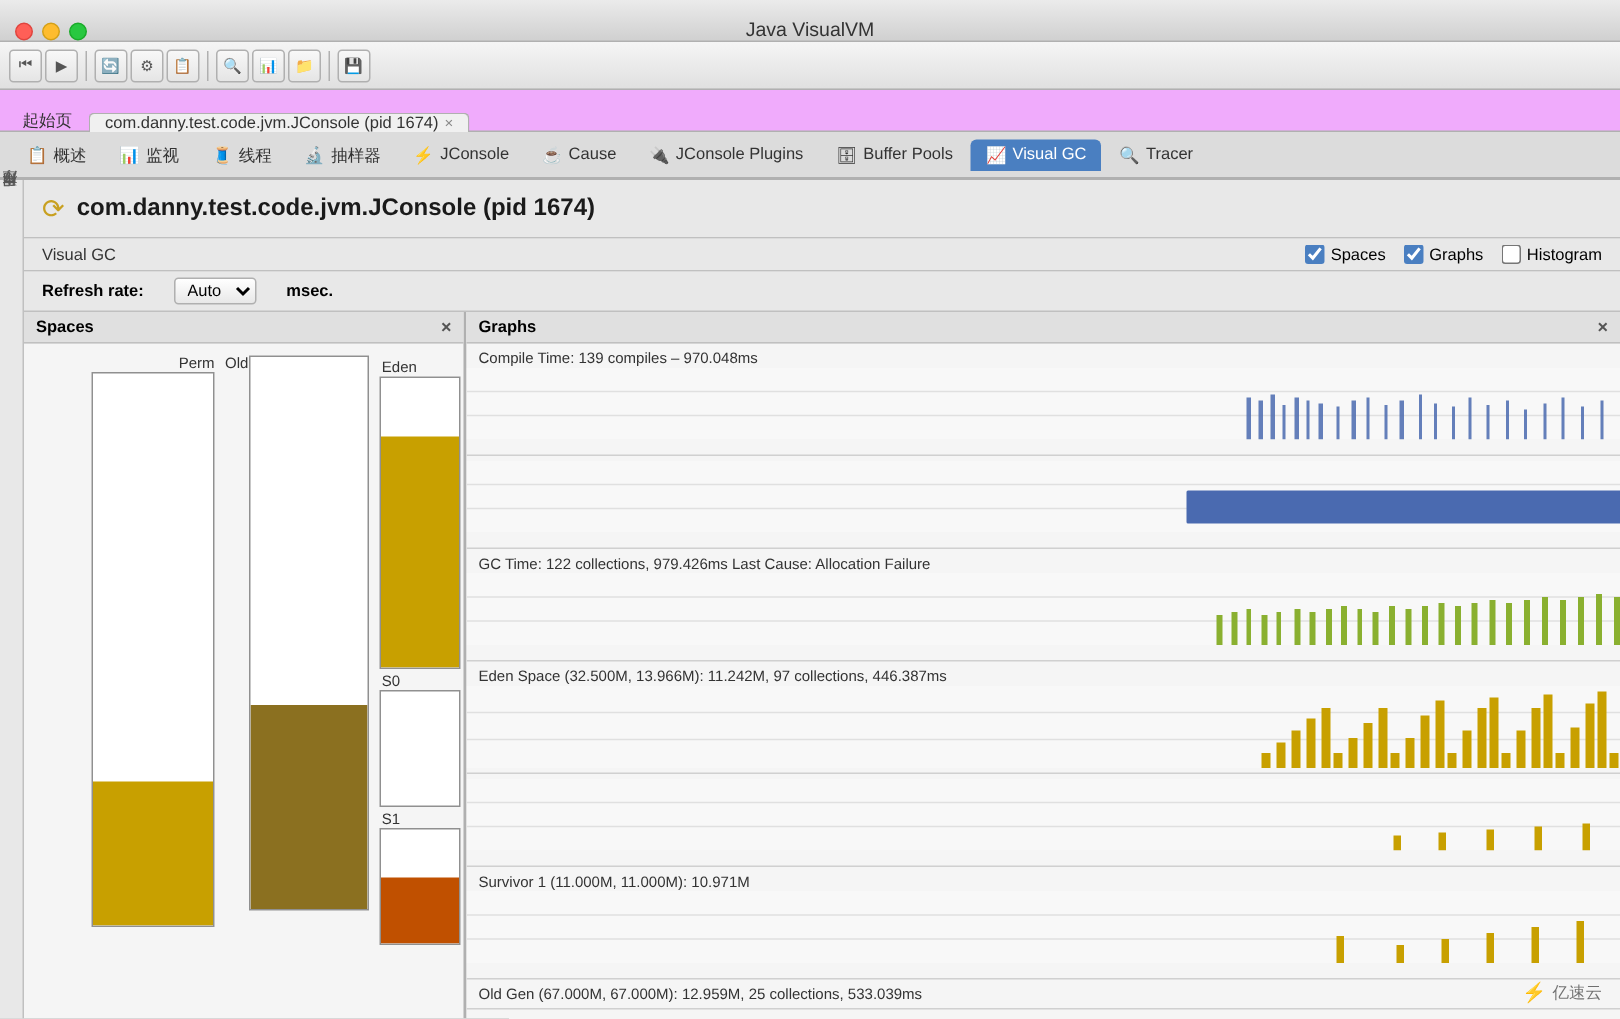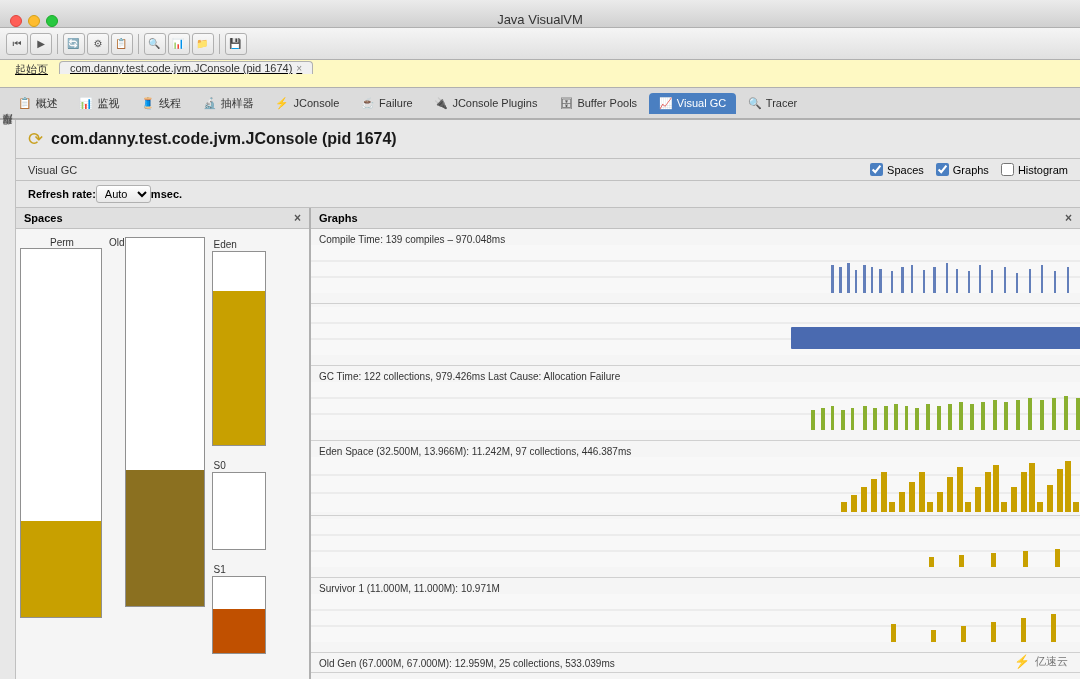--- a/index.html
+++ b/index.html
@@ -69,26 +69,25 @@
     .toolbar-sep {
       width: 1px;
       height: 20px;
       background: #b0b0b0;
       margin: 0 3px;
     }
 
     
     .tab-bar {
       height: 28px;
-      background: #fef9c3;
+      background: #f0abfc;
       border-bottom: 1px solid #b0b0b0;
       display: flex;
-      align-items: flex-start;
+      align-items: flex-end;
       padding: 0 4px;
-      text-decoration: underline;
     }
     .tab {
       display: flex;
       align-items: center;
       padding: 0 10px;
       font-size: 11px;
       color: #333;
       border: 1px solid transparent;
       border-bottom: none;
       cursor: pointer;
@@ -183,21 +182,21 @@
       accent-color: #4a7fc1;
     }
 
     
     .refresh-row {
       background: #e8e8e8;
       border-bottom: 1px solid #c0c0c0;
       padding: 4px 12px;
       display: flex;
       align-items: center;
-      gap: 0;
+      gap: 20px;
       font-size: 11px;
       font-weight: bold;
     }
     .refresh-select {
       border: 1px solid #b0b0b0;
       border-radius: 3px;
       padding: 1px 4px;
       font-size: 11px;
       background: linear-gradient(to bottom, #fff, #e8e8e8);
     }
@@ -318,21 +317,21 @@
   <div class="nav-tab">
     <span>🔬</span>
     <span>抽样器</span>
   </div>
   <div class="nav-tab">
     <span>⚡</span>
     <span>JConsole</span>
   </div>
   <div class="nav-tab">
     <span>☕</span>
-    <span>Failure</span>
+    <span>Cause</span>
   </div>
   <div class="nav-tab">
     <span>🔌</span>
     <span>JConsole Plugins</span>
   </div>
   <div class="nav-tab">
     <span>🗄</span>
     <span>Buffer Pools</span>
   </div>
   <div class="nav-tab active">
@@ -391,35 +390,35 @@
     <div class="panels-container">
 
       <div class="spaces-panel">
         <div class="panel-header">
           <span>Spaces</span>
           <span class="panel-close">×</span>
         </div>
 
         <div style="flex:1; padding:8px 4px 4px; display:flex; flex-direction:row; align-items:flex-start; gap:3px; overflow:hidden;">
 
-          <div style="display:flex; flex-direction:column; align-items:center;">
+          <div style="display:flex; flex-direction:column; align-items:flex-end;margin-left:41px;">
             <span style="font-size:10px; color:#333; padding-left:2px;">Perm</span>
             <div style="width:82px; height:370px; border:1px solid #909090; background:white; display:flex; flex-direction:column; justify-content:flex-end; position:relative; overflow:hidden;">
               <div style="width:100%; height:26%; background:#c8a000;"></div>
             </div>
           </div>
 
           <div style="display:flex; flex-direction:row; align-items:flex-start; margin-left:2px;">
             <span style="font-size:10px; color:#333; padding-left:2px;">Old</span>
             <div style="width:80px; height:370px; border:1px solid #909090; background:white; display:flex; flex-direction:column; justify-content:flex-end; position:relative; overflow:hidden;">
               <div style="width:100%; height:37%; background:#8b7020;"></div>
             </div>
           </div>
 
-          <div style="display:flex; flex-direction:column; gap:12px; margin-left:4px;">
+          <div style="display:flex; flex-direction:column; gap:0; margin-left:4px;">
 
             <div>
               <span style="font-size:10px; color:#333; padding-left:2px;">Eden</span>
               <div style="width:54px; height:195px; border:1px solid #909090; background:white; display:flex; flex-direction:column; justify-content:flex-end; overflow:hidden;">
                 <div style="width:100%; height:80%; background:#c8a000;"></div>
               </div>
             </div>
 
             <div>
               <span style="font-size:10px; color:#333; padding-left:2px;">S0</span>

